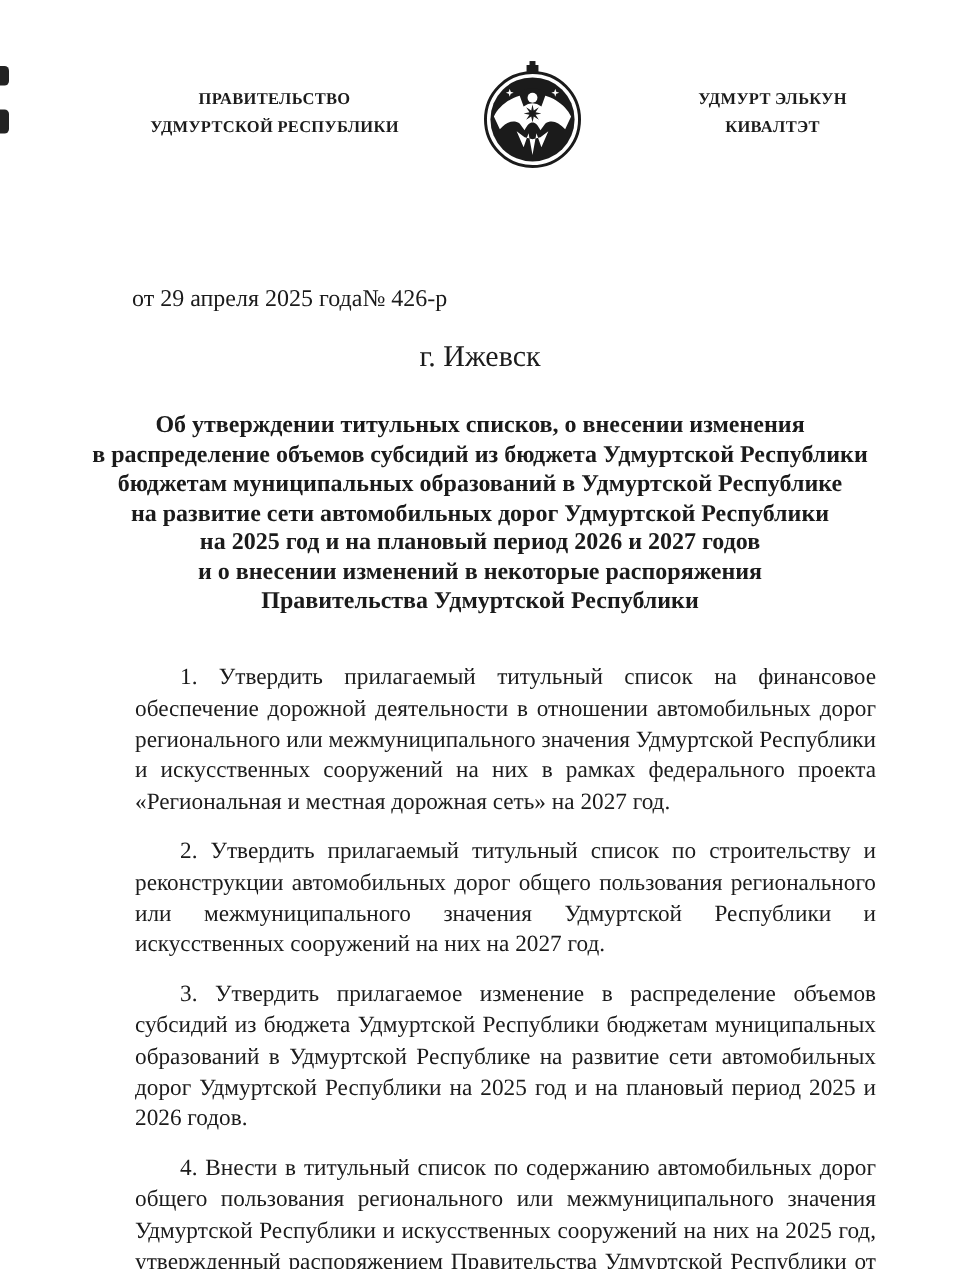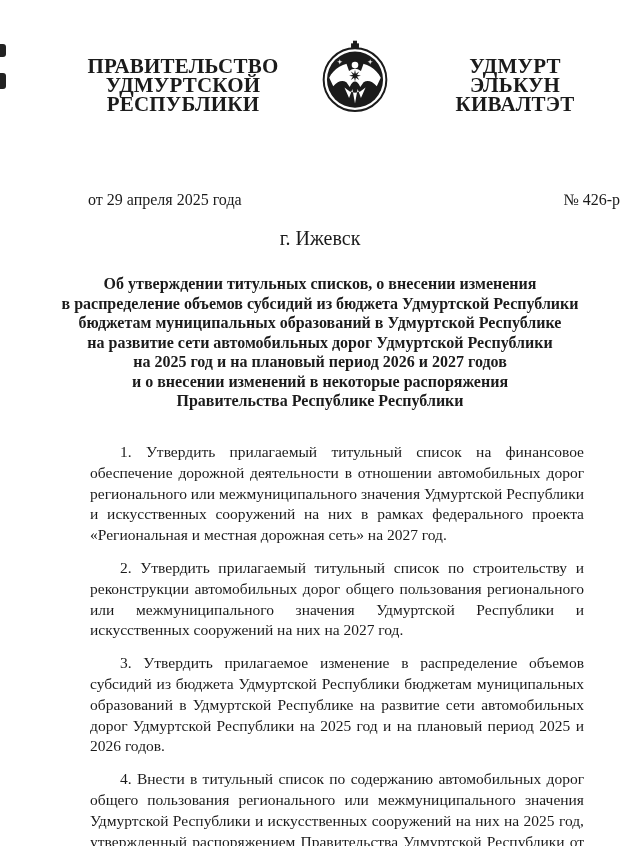--- a/index.html
+++ b/index.html
@@ -14,38 +14,38 @@
   }
   .scan-mark {
     position:absolute; left:0; width:6px;
     background:#222222; border-radius:0 3px 3px 0;
   }
   .scan-mark-1 { top:44px; height:13px; }
   .scan-mark-2 { top:73px; height:16px; }
 
   .org {
     position:absolute;
-    font-weight:700; font-size:21px; line-height:19px;
+    font-weight:700; font-size:11px; line-height:19px;
     text-align:center; letter-spacing:0.2px;
   }
   .org-left  { top:57px; left:60px;  width:246px; }
   .org-right { top:57px; left:424px; width:182px; }
 
   .emblem { position:absolute; top:39px; left:322px; width:66px; height:76px; }
   .emblem svg { display:block; width:100%; height:100%; }
 
   .doc-title {
     position:absolute; top:122px; left:0; width:100%;
     margin:0; text-align:center;
     font-size:29px; font-weight:700; letter-spacing:1.5px;
   }
 
   .meta-row {
     position:absolute; top:191px; left:88px; width:532px;
-    display:flex; justify-content:space-between;
+    display:flex; justify-content:flex-start;
     font-size:16px;
   }
 
   .place {
     position:absolute; top:227px; left:0; width:100%;
     text-align:center; font-size:20px;
   }
 
   .subject {
     position:absolute; top:274px; left:52px; width:536px;
@@ -111,21 +111,21 @@
 
   <div class="place">г. Ижевск</div>
 
   <div class="subject">
     <div>Об утверждении титульных списков, о внесении изменения</div>
     <div>в распределение объемов субсидий из бюджета Удмуртской Республики</div>
     <div>бюджетам муниципальных образований в Удмуртской Республике</div>
     <div>на развитие сети автомобильных дорог Удмуртской Республики</div>
     <div>на 2025 год и на плановый период 2026 и 2027 годов</div>
     <div>и о внесении изменений в некоторые распоряжения</div>
-    <div>Правительства Республике Республики</div>
+    <div>Правительства Удмуртской Республики</div>
   </div>
 
   <div class="body-text">
     <p>1. Утвердить прилагаемый титульный список на финансовое обеспечение дорожной деятельности в отношении автомобильных дорог регионального или межмуниципального значения Удмуртской Республики и искусственных сооружений на них в рамках федерального проекта «Региональная и местная дорожная сеть» на 2027 год.</p>
     <p>2. Утвердить прилагаемый титульный список по строительству и реконструкции автомобильных дорог общего пользования регионального или межмуниципального значения Удмуртской Республики и искусственных сооружений на них на 2027 год.</p>
     <p>3. Утвердить прилагаемое изменение в распределение объемов субсидий из бюджета Удмуртской Республики бюджетам муниципальных образований в Удмуртской Республике на развитие сети автомобильных дорог Удмуртской Республики на 2025 год и на плановый период 2025 и 2026 годов.</p>
     <p>4. Внести в титульный список по содержанию автомобильных дорог общего пользования регионального или межмуниципального значения Удмуртской Республики и искусственных сооружений на них на 2025 год, утвержденный распоряжением Правительства Удмуртской Республики от 21 марта 2023 года № 187-р «Об утверждении титульного списка на содержание автомобильных дорог общего пользования регионального или межмуниципального значения Удмуртской Республики и искусственных сооружений на них на 2025 год и о внесении изменения в распоряжение Правительства Удмуртской Республики от 3 марта 2022 года № 153-р «Об утверждении титульных списков и о внесении изменений в некоторые</p>
   </div>
 
 </div>

